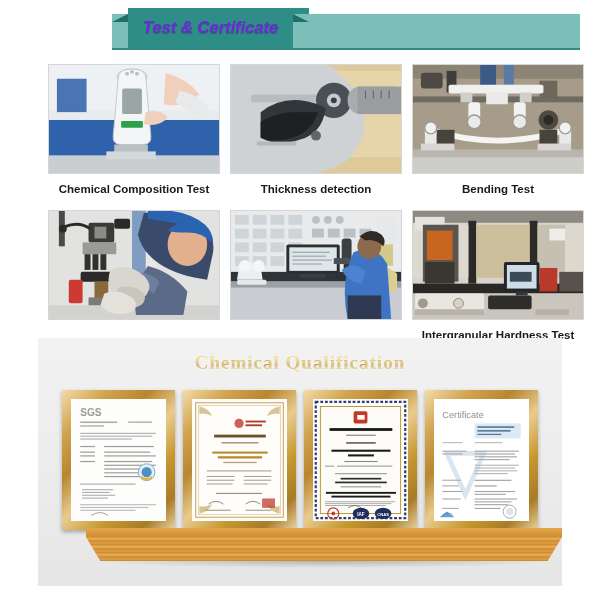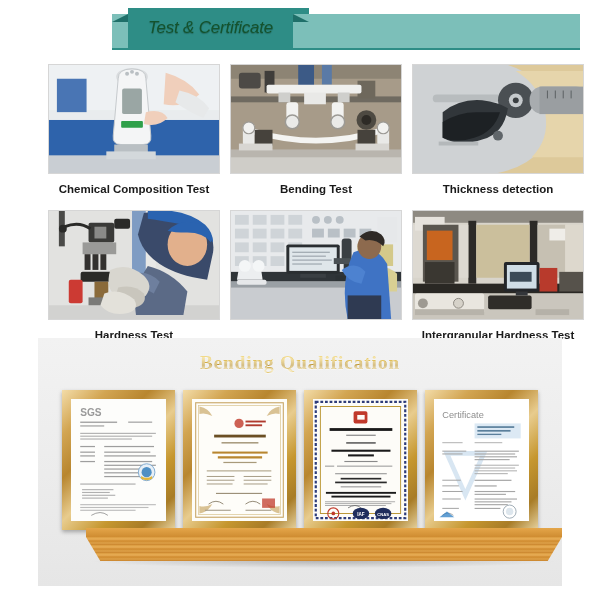--- a/index.html
+++ b/index.html
@@ -37,22 +37,22 @@
   }
   .banner-tab-ext {
     position: absolute; left: 293px; top: 8px;
     width: 16px; height: 6px;
     background: #2e8d86;
   }
   .banner-title {
     position: absolute; left: 128px; top: 8px;
     width: 165px; height: 40px;
     display: flex; align-items: center; justify-content: center;
-    color: #14532d;
-    font-size: 17px; font-weight: normal;
+    color: #6d28d9;
+    font-size: 17px; font-weight: bold;
     font-style: italic;
     letter-spacing: -0.2px;
     text-shadow: 0 1px 1px rgba(0,0,0,.25);
     white-space: nowrap;
   }
   .banner-underline {
     position: absolute; left: 112px; top: 48px;
     width: 468px; height: 2px; background: #2e8d86;
   }
 
@@ -168,20 +168,47 @@
             <rect x="73" y="57" width="22" height="7" rx="1" fill="#2fa04a"></rect>
             <rect x="66" y="81" width="34" height="9" fill="#b9bfc3"></rect>
             <rect x="58" y="88" width="50" height="8" fill="#d3d8db"></rect>
             <circle cx="79" cy="9" r="2" fill="#b9bfc3"></circle>
               <circle cx="84" cy="7" r="2" fill="#b9bfc3"></circle>
               <circle cx="89" cy="9" r="2" fill="#b9bfc3"></circle>
             <path d="M98 48 q16 -4 22 6 q-10 10 -24 6 z" fill="#f0cfbb"></path>
           </svg>
         </div>
         <div class="cap">Chemical Composition Test</div>
+      </div>
+
+      <div class="cell">
+        <div class="photo">
+          <svg viewBox="0 0 172 110" preserveAspectRatio="none">
+            <rect width="172" height="110" fill="#cfd2d4"></rect>
+            <path d="M96 0 q30 10 40 34 q12 30 -6 52 q-16 18 -44 24 h86 V0 z" fill="#ddc99a"></path>
+            <path d="M104 6 q26 16 30 44 q4 26 -14 44 h52 V6 z" fill="#e6d5ab"></path>
+            <rect x="20" y="30" width="72" height="8" rx="4" fill="#b8bcbe"></rect>
+            <circle cx="104" cy="36" r="18" fill="#4a4f53"></circle>
+            <circle cx="104" cy="36" r="7" fill="#c6cacd"></circle>
+            <circle cx="104" cy="36" r="3" fill="#3a3e41"></circle>
+            <rect x="118" y="22" width="60" height="28" rx="13" fill="#a8acaf"></rect>
+            <rect x="128" y="22" width="44" height="28" fill="#9a9ea1"></rect>
+            <g stroke="#5a5f62" stroke-width="1">
+              <line x1="136" y1="26" x2="136" y2="34"></line>
+                <line x1="144" y1="26" x2="144" y2="34"></line>
+              <line x1="152" y1="26" x2="152" y2="34"></line>
+                <line x1="160" y1="26" x2="160" y2="34"></line>
+            </g>
+            <path d="M96 44 q-4 26 -26 32 q-22 8 -40 -2 l0 -26 q18 -14 40 -12 q16 2 26 8 z" fill="#31363a"></path>
+            <path d="M88 48 q-6 20 -26 26 q-18 6 -32 0 l0 -16 q16 -10 34 -10 q14 0 24 0 z" fill="#1d2124"></path>
+            <circle cx="86" cy="72" r="5" fill="#60666a"></circle>
+            <rect x="26" y="78" width="40" height="4" fill="#b4b8ba"></rect>
+          </svg>
+        </div>
+        <div class="cap">Thickness detection</div>
       </div>
 
       <div class="cell">
         <div class="photo">
           <svg viewBox="0 0 172 110" preserveAspectRatio="none">
             <rect width="172" height="110" fill="#a79b89"></rect>
             <rect x="0" y="0" width="172" height="14" fill="#8d8474"></rect>
             <rect x="0" y="86" width="172" height="24" fill="#b9b5ae"></rect>
             <rect x="0" y="94" width="172" height="16" fill="#cfcdc8"></rect>
             <rect x="0" y="32" width="172" height="6" fill="#6f6a60"></rect>
@@ -206,47 +233,20 @@
             <circle cx="18" cy="64" r="6" fill="#f2f2f0" stroke="#9c9a95" stroke-width="1.2"></circle>
             <circle cx="154" cy="64" r="6" fill="#f2f2f0" stroke="#9c9a95" stroke-width="1.2"></circle>
             <rect x="24" y="66" width="18" height="16" fill="#46423c"></rect>
             <rect x="128" y="66" width="18" height="16" fill="#46423c"></rect>
             <rect x="8" y="80" width="34" height="7" fill="#d8d6d2"></rect>
             <rect x="126" y="80" width="34" height="7" fill="#d8d6d2"></rect>
           </svg>
         </div>
         <div class="cap">Bending Test</div>
       </div>
-
-      <div class="cell">
-        <div class="photo">
-          <svg viewBox="0 0 172 110" preserveAspectRatio="none">
-            <rect width="172" height="110" fill="#cfd2d4"></rect>
-            <path d="M96 0 q30 10 40 34 q12 30 -6 52 q-16 18 -44 24 h86 V0 z" fill="#ddc99a"></path>
-            <path d="M104 6 q26 16 30 44 q4 26 -14 44 h52 V6 z" fill="#e6d5ab"></path>
-            <rect x="20" y="30" width="72" height="8" rx="4" fill="#b8bcbe"></rect>
-            <circle cx="104" cy="36" r="18" fill="#4a4f53"></circle>
-            <circle cx="104" cy="36" r="7" fill="#c6cacd"></circle>
-            <circle cx="104" cy="36" r="3" fill="#3a3e41"></circle>
-            <rect x="118" y="22" width="60" height="28" rx="13" fill="#a8acaf"></rect>
-            <rect x="128" y="22" width="44" height="28" fill="#9a9ea1"></rect>
-            <g stroke="#5a5f62" stroke-width="1">
-              <line x1="136" y1="26" x2="136" y2="34"></line>
-                <line x1="144" y1="26" x2="144" y2="34"></line>
-              <line x1="152" y1="26" x2="152" y2="34"></line>
-                <line x1="160" y1="26" x2="160" y2="34"></line>
-            </g>
-            <path d="M96 44 q-4 26 -26 32 q-22 8 -40 -2 l0 -26 q18 -14 40 -12 q16 2 26 8 z" fill="#31363a"></path>
-            <path d="M88 48 q-6 20 -26 26 q-18 6 -32 0 l0 -16 q16 -10 34 -10 q14 0 24 0 z" fill="#1d2124"></path>
-            <circle cx="86" cy="72" r="5" fill="#60666a"></circle>
-            <rect x="26" y="78" width="40" height="4" fill="#b4b8ba"></rect>
-          </svg>
-        </div>
-        <div class="cap">Thickness detection</div>
-      </div>
     </div>
 
     <div class="grid-row">
 
       <div class="cell">
         <div class="photo">
           <svg viewBox="0 0 172 110" preserveAspectRatio="none">
             <rect width="172" height="110" fill="#e2e2e0"></rect>
             <rect x="84" y="0" width="14" height="110" fill="#2e63ab" opacity=".55"></rect>
             <rect x="98" y="0" width="10" height="110" fill="#e8e8e6"></rect>
@@ -269,21 +269,20 @@
             <path d="M100 0 q36 -4 58 14 q8 8 8 18 q-10 -14 -30 -18 q-22 -4 -36 -6 z" fill="#2a63b0"></path>
             <ellipse cx="140" cy="34" rx="20" ry="22" fill="#e2b08c"></ellipse>
             <path d="M120 20 q14 -14 34 -6 q12 6 10 18 q-8 -10 -24 -10 q-14 0 -20 -2 z" fill="#2a63b0"></path>
             <path d="M100 56 q24 6 40 26 l-4 24 h-48 q-4 -26 12 -50 z" fill="#5b6a86"></path>
             <path d="M86 64 q14 -4 26 8 l-6 12 q-14 -6 -20 -20 z" fill="#6e7f9e"></path>
             <path d="M62 60 q18 -8 34 6 q10 10 2 20 q-12 10 -28 2 q-14 -8 -8 -28 z" fill="#d8d6cf"></path>
             <path d="M70 78 q16 -4 26 6 q4 10 -8 14 q-14 4 -22 -6 z" fill="#c9c6bd"></path>
             <path d="M56 84 q16 -6 30 6 q6 10 -6 14 q-18 4 -28 -8 z" fill="#e3e1da"></path>
           </svg>
         </div>
-        <div class="cap">Hardness Test</div>
       </div>
 
       <div class="cell">
         <div class="photo">
           <svg viewBox="0 0 172 110" preserveAspectRatio="none">
             <rect width="172" height="110" fill="#dfe2e4"></rect>
             <rect x="0" y="0" width="172" height="64" fill="#e8eaec"></rect>
             <g fill="#cfd4d8">
               <rect x="4" y="4" width="14" height="10"></rect>
                 <rect x="22" y="4" width="14" height="10"></rect>
@@ -373,21 +372,21 @@
             <rect x="148" y="62" width="24" height="20" fill="#56524b"></rect>
             <rect x="124" y="100" width="34" height="6" fill="#b5b1a8"></rect>
           </svg>
         </div>
         <div class="cap">Intergranular Hardness Test</div>
       </div>
     </div>
   </div>
 
   <div class="qual">
-    <div class="qual-title">Bending Qualification</div>
+    <div class="qual-title">Chemical Qualification</div>
 
     <div class="certs">
 
       <div class="cert-frame">
         <div class="cert-inner">
           <svg viewBox="0 0 103 130" preserveAspectRatio="none">
             <rect width="103" height="130" fill="#fdfdfb"></rect>
             <text x="10" y="18" font-family="Liberation Sans, sans-serif" font-size="11" font-weight="bold" fill="#9a9a9a">SGS</text>
             <g fill="#a8a8a8">
               <rect x="10" y="24" width="40" height="1.6"></rect>

